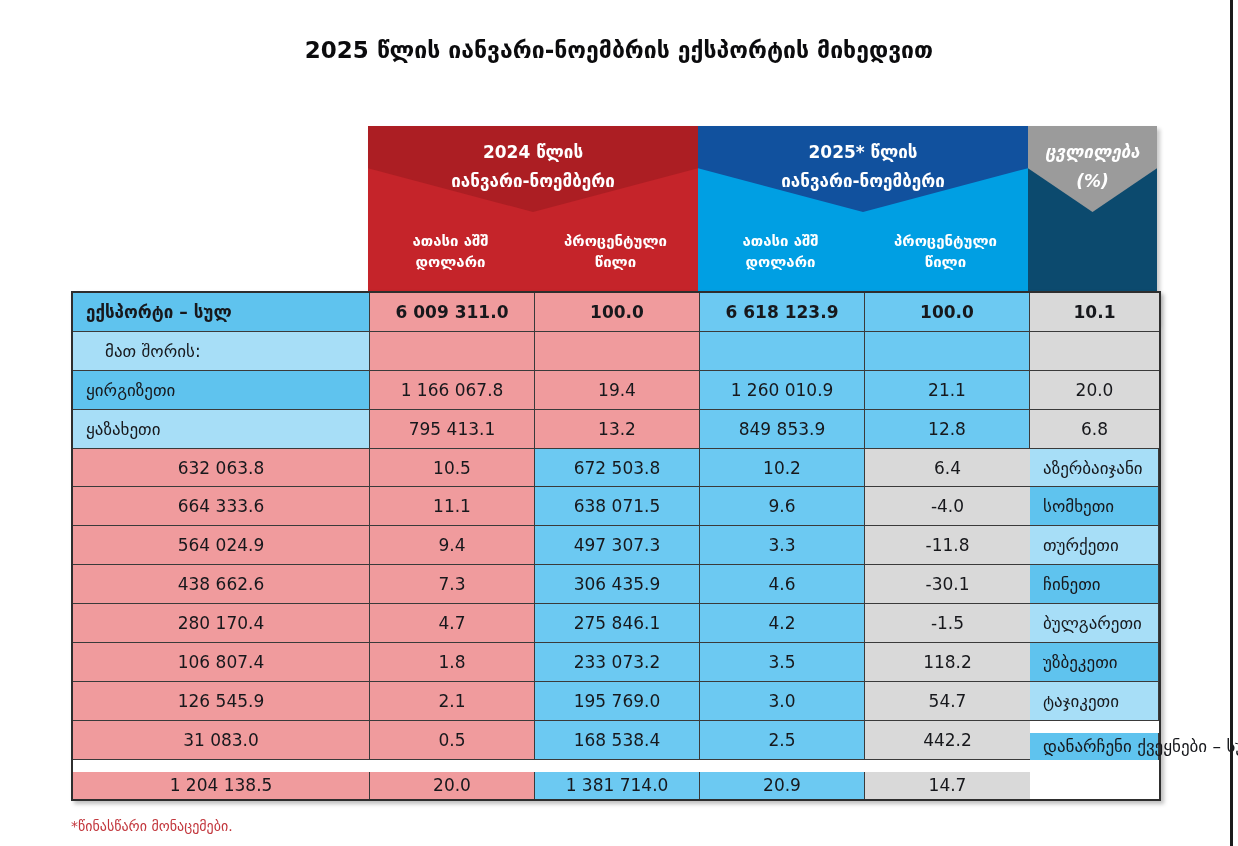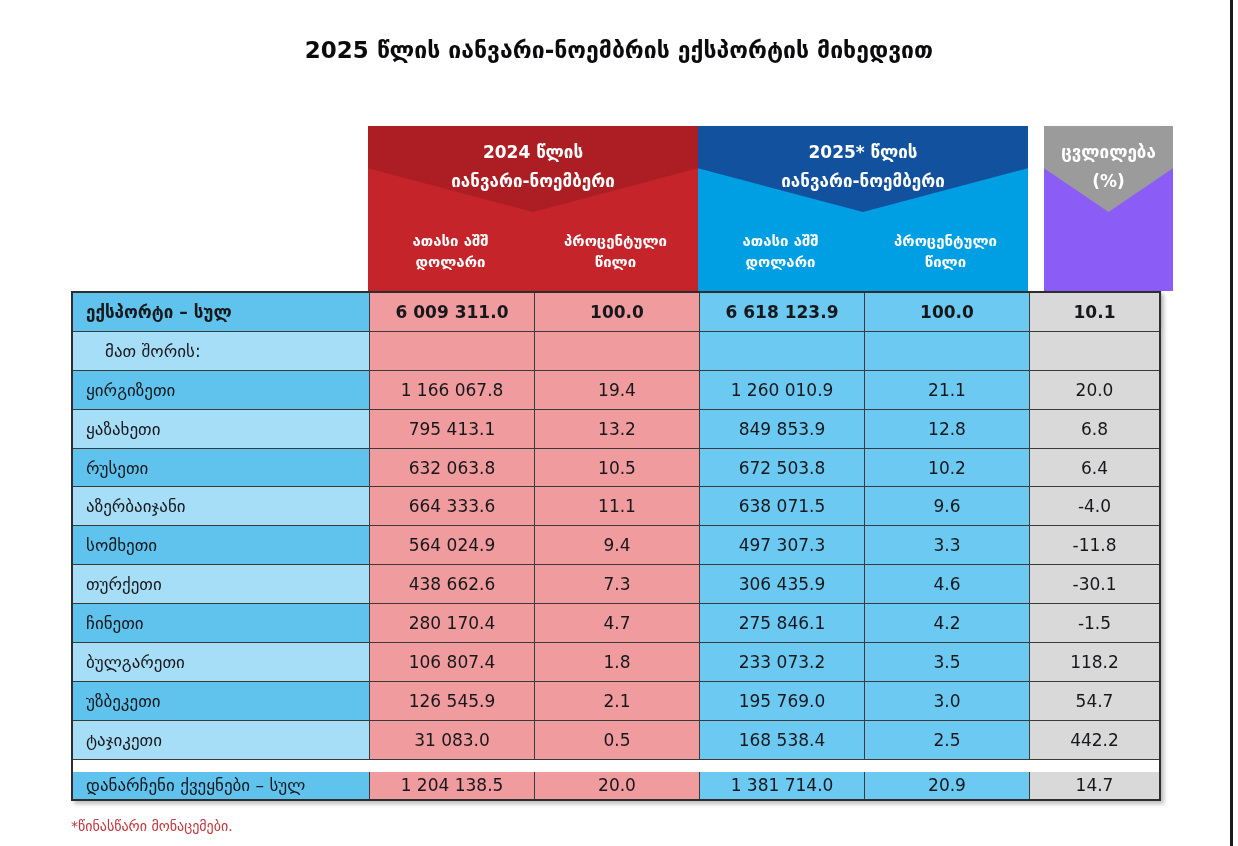--- a/index.html
+++ b/index.html
@@ -19,21 +19,21 @@
   
   .table-wrap{position:absolute;left:71px;top:126px;width:1086px;}
   
   .theader{
     position:absolute;left:297px;top:0;width:789px;height:199px;
     box-shadow:3px 3px 4px rgba(0,0,0,.22);
   }
   .hgroup{position:absolute;top:0;height:165px;}
   .hgroup.g2024{left:0;width:330px;background:#C5242A;}
   .hgroup.g2025{left:330px;width:330px;background:#009FE3;}
-  .hgroup.gchg{left:676px;width:129px;background:#8b5cf6;}
+  .hgroup.gchg{left:660px;width:129px;background:#0c4a6e;font-style:italic;}
   .chevron{
     position:absolute;left:0;top:0;width:100%;height:86px;
     clip-path:polygon(0 0,100% 0,100% 49%,50% 100%,0 49%);
   }
   .g2024 .chevron{background:#AC1E23;}
   .g2025 .chevron{background:#11519E;}
   .gchg  .chevron{background:#9B9B9B;}
   .year-label{
     position:absolute;left:0;top:12px;width:100%;text-align:center;
     color:#ffffff;font-weight:bold;font-size:17px;line-height:29px;
@@ -130,21 +130,20 @@
       <div class="cell bg-pink">19.4</div>
       <div class="cell bg-cyan">1 260 010.9</div>
       <div class="cell bg-cyan">21.1</div>
       <div class="cell bg-gray last-col">20.0</div>
       <div class="cell label bg-light">ყაზახეთი</div>
       <div class="cell bg-pink">795 413.1</div>
       <div class="cell bg-pink">13.2</div>
       <div class="cell bg-cyan">849 853.9</div>
       <div class="cell bg-cyan">12.8</div>
       <div class="cell bg-gray last-col">6.8</div>
-      <div class="cell label bg-med">რუსეთი</div>
       <div class="cell bg-pink">632 063.8</div>
       <div class="cell bg-pink">10.5</div>
       <div class="cell bg-cyan">672 503.8</div>
       <div class="cell bg-cyan">10.2</div>
       <div class="cell bg-gray last-col">6.4</div>
       <div class="cell label bg-light">აზერბაიჯანი</div>
       <div class="cell bg-pink">664 333.6</div>
       <div class="cell bg-pink">11.1</div>
       <div class="cell bg-cyan">638 071.5</div>
       <div class="cell bg-cyan">9.6</div>

